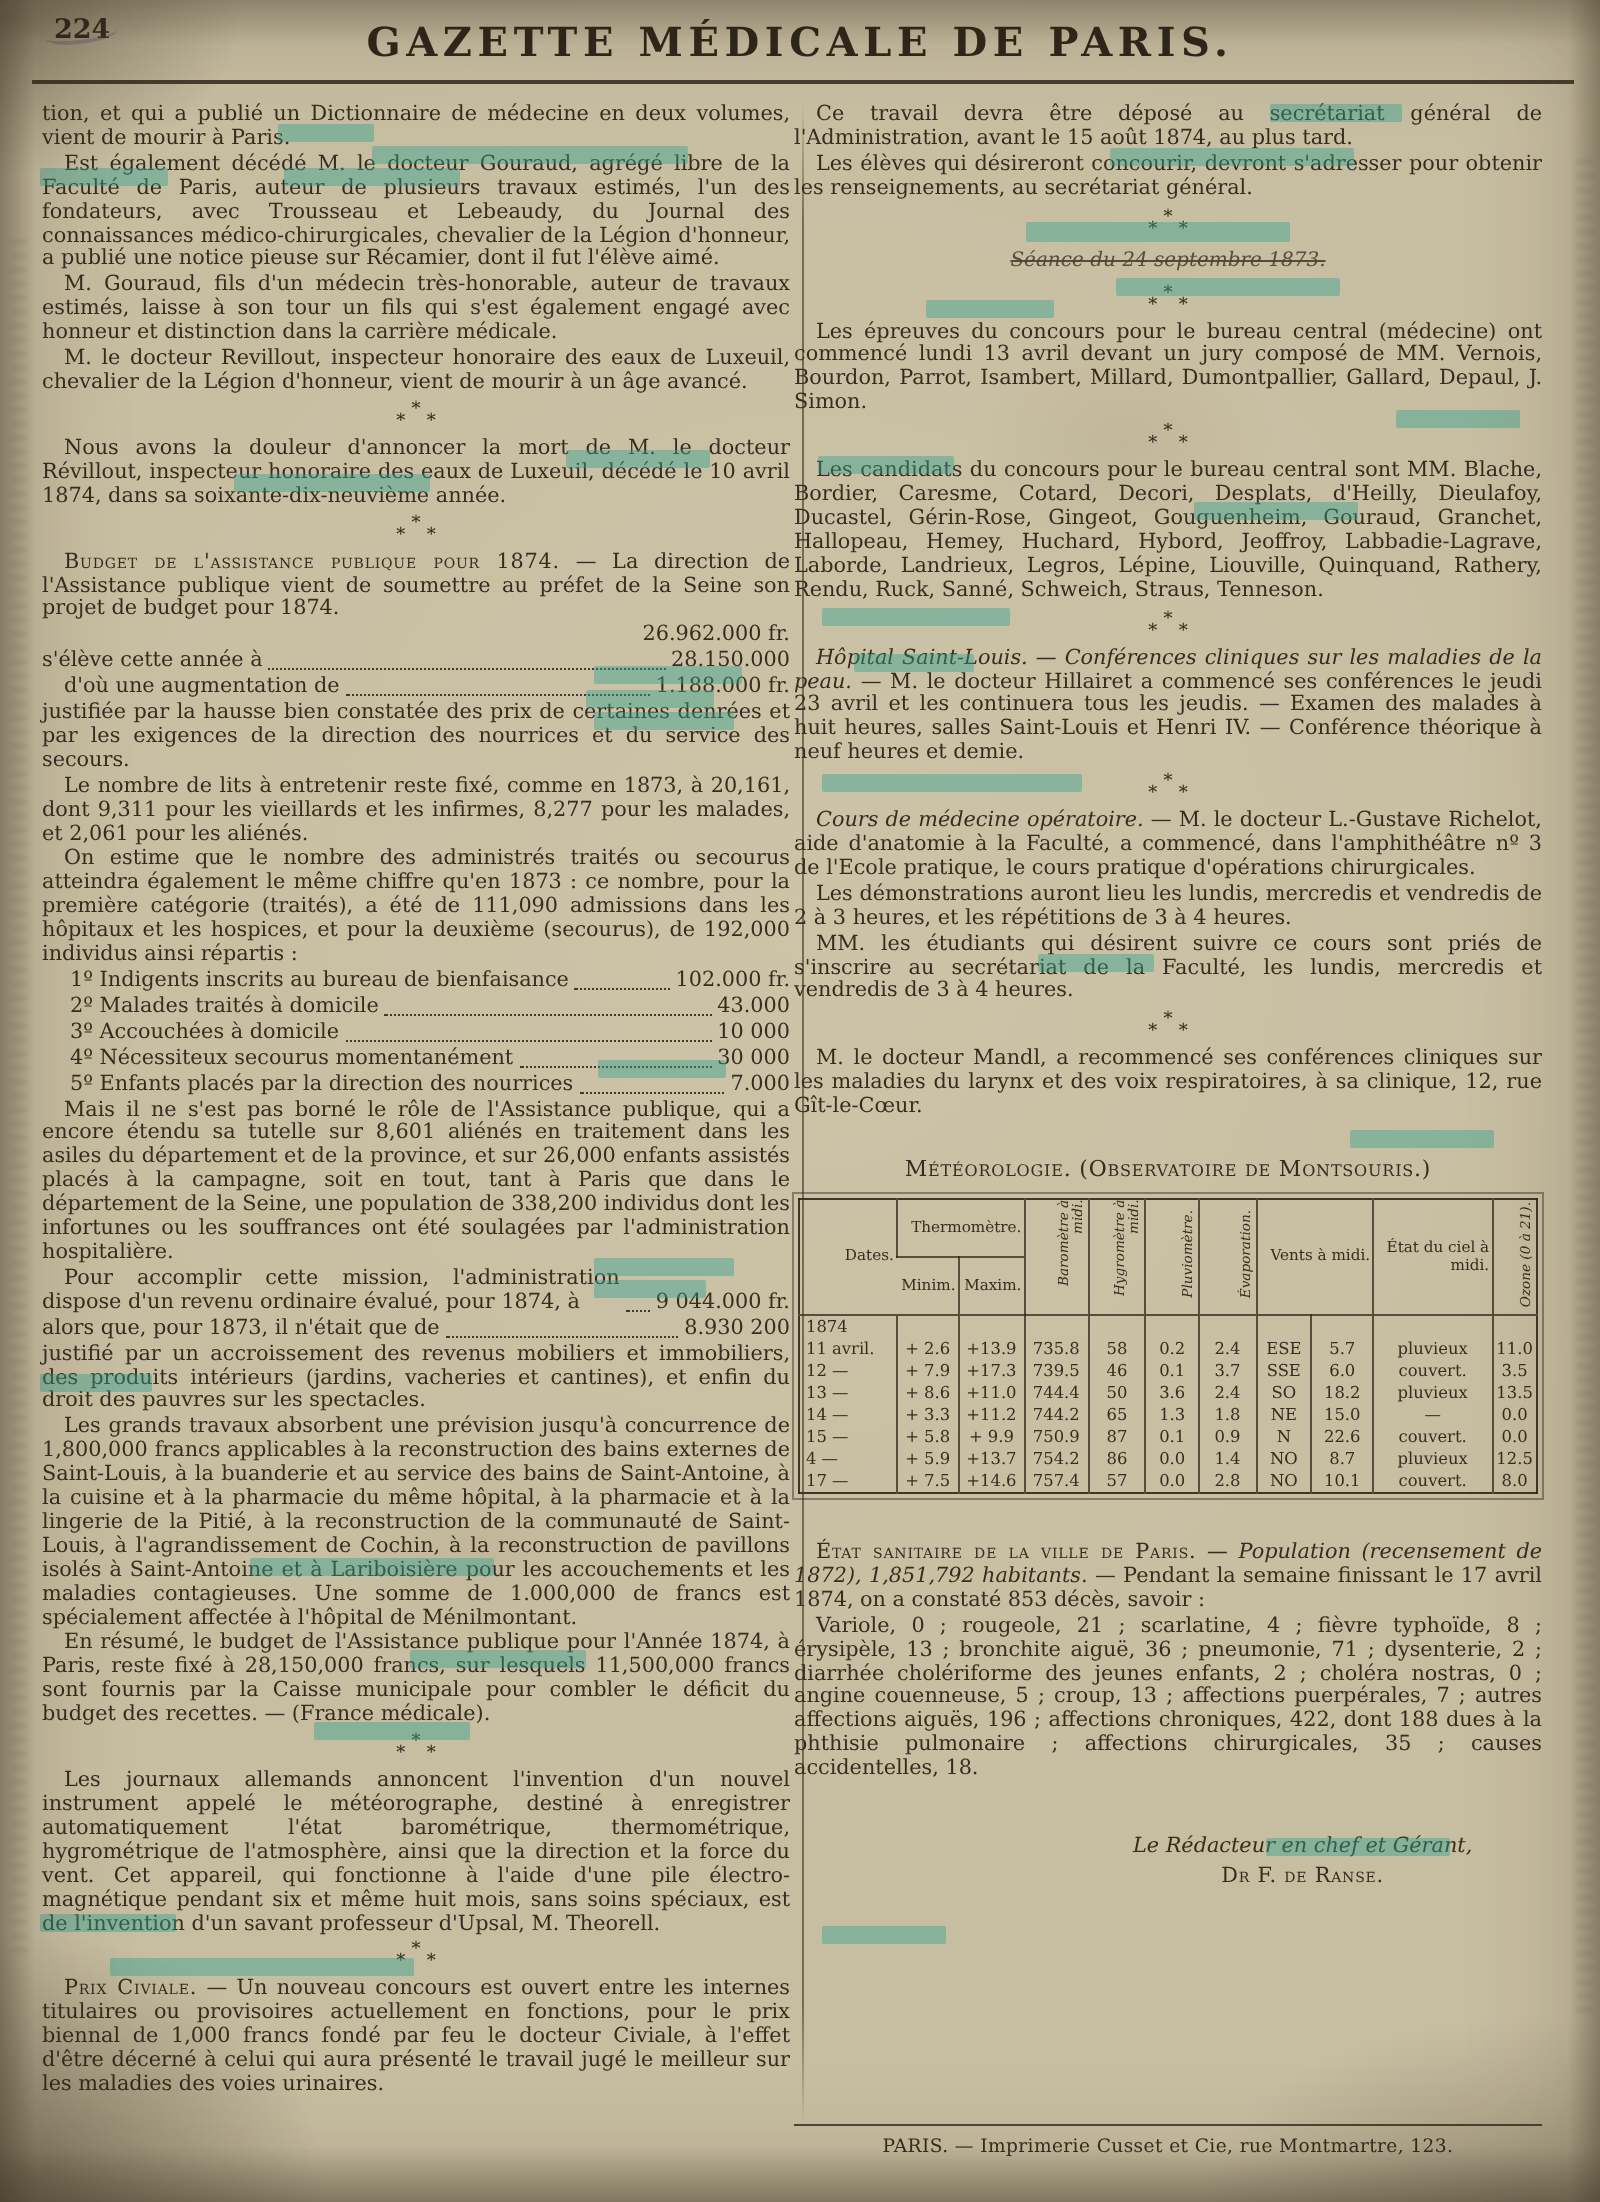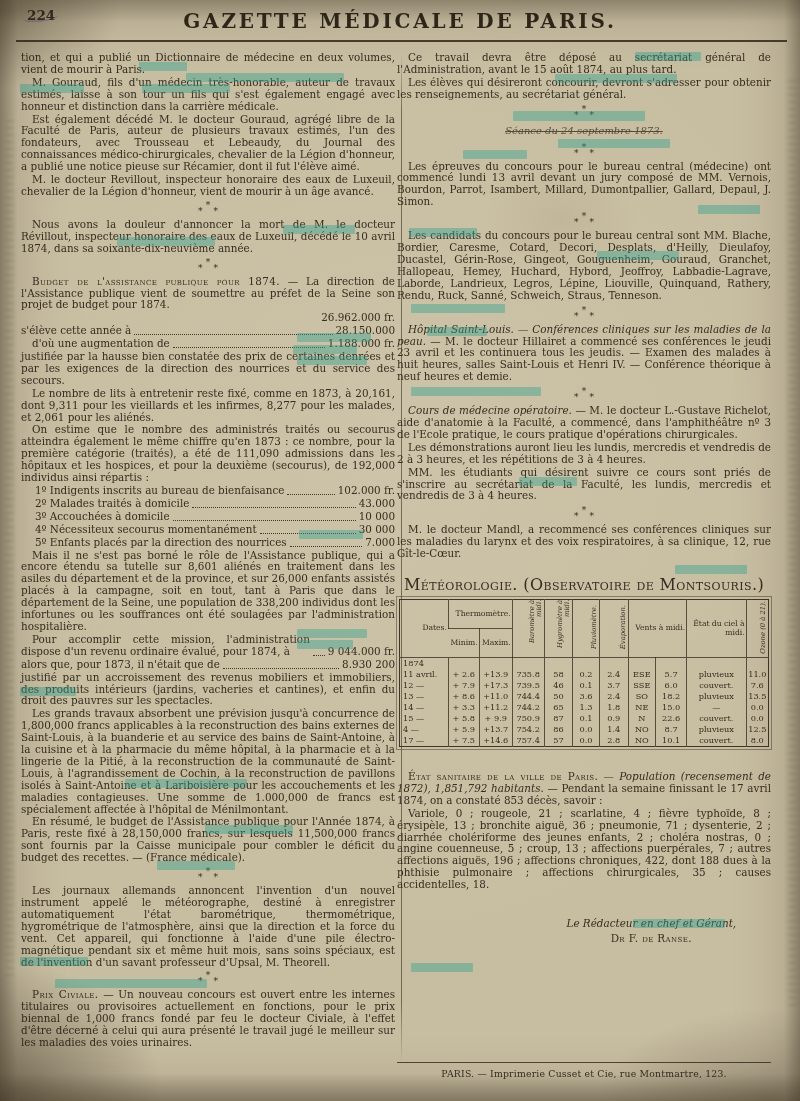--- a/index.html
+++ b/index.html
@@ -52,21 +52,21 @@
   .fill { flex: 1 1 12px; min-width: 12px; margin: 0 3px 2px; }
   .fill.dots { border-bottom: 1.6px dotted rgba(42,33,21,.85); }
   .amt { white-space: nowrap; }
   .list .lline { padding-left: 14px; }
   .list .lline .t { text-indent: 0; }
 
   .struck { text-align: center; font-style: italic; text-decoration: line-through;
     opacity: .78; font-size: 10px; margin: 2px 0 3px; text-indent: 0; }
 
   .meteo { margin: 18px 2px 14px; }
-  .meteo-title { text-align: center; font-variant: small-caps; font-size: 16px; letter-spacing: .4px;
+  .meteo-title { text-align: center; font-variant: small-caps; font-size: 11px; letter-spacing: .4px;
     margin-bottom: 8px; text-indent: 0; }
   table.mtable { width: 100%; border-collapse: collapse; table-layout: fixed;
     font-size: 8.2px; line-height: 11px;
     border: 1.4px solid rgba(48,39,26,.9); outline: 1px solid rgba(48,39,26,.45); outline-offset: 2px; }
   .mtable th, .mtable td { border-left: 1px solid rgba(48,39,26,.75); padding: 0 1px; overflow: hidden; }
   .mtable th:first-child, .mtable td:first-child { border-left: none; }
   .mtable thead th { font-weight: normal; font-size: 7.6px; line-height: 8.6px;
     border-bottom: 1px solid rgba(48,39,26,.75); text-align: right; vertical-align: middle; }
   .vhead { height: 58px; }
   .vtxt { writing-mode: vertical-rl; transform: rotate(180deg); display: inline-block;
@@ -100,22 +100,22 @@
     <div class="pagenum">224</div>
     <div class="pagenum-mark"></div>
     <h1 class="masthead">GAZETTE MÉDICALE DE PARIS.</h1>
     <div class="head-rule"></div>
   </div>
 
   <div class="columns">
 
     <div class="col col-left">
       <p class="cont">tion, et qui a publié un Dictionnaire de médecine en deux volumes, vient de mourir à Paris.</p>
+      <p>Est également décédé M. le docteur Gouraud, agrégé libre de la Faculté de Paris, auteur de plusieurs travaux estimés, l'un des fondateurs, avec Trousseau et Lebeaudy, du Journal des connaissances médico-chirurgicales, chevalier de la Légion d'honneur, a publié une notice pieuse sur Récamier, dont il fut l'élève aimé.</p>
       <p>M. Gouraud, fils d'un médecin très-honorable, auteur de travaux estimés, laisse à son tour un fils qui s'est également engagé avec honneur et distinction dans la carrière médicale.</p>
-      <p>Est également décédé M. le docteur Gouraud, agrégé libre de la Faculté de Paris, auteur de plusieurs travaux estimés, l'un des fondateurs, avec Trousseau et Lebeaudy, du Journal des connaissances médico-chirurgicales, chevalier de la Légion d'honneur, a publié une notice pieuse sur Récamier, dont il fut l'élève aimé.</p>
       <p>M. le docteur Revillout, inspecteur honoraire des eaux de Luxeuil, chevalier de la Légion d'honneur, vient de mourir à un âge avancé.</p>
 
       <div class="asterism">
         <span class="ast-t">*</span>
         <span class="ast-b">* *</span>
       </div>
 
       <p>Nous avons la douleur d'annoncer la mort de M. le docteur Révillout, inspecteur honoraire des eaux de Luxeuil, décédé le 10 avril 1874, dans sa soixante-dix-neuvième année.</p>
 
       <div class="asterism">
@@ -323,21 +323,21 @@
                 <td class="c-dates">12 —</td>
                 <td>+ 7.9</td>
                 <td>+17.3</td>
                 <td>739.5</td>
                 <td>46</td>
                 <td>0.1</td>
                 <td>3.7</td>
                 <td>SSE</td>
                 <td>6.0</td>
                 <td>couvert.</td>
-                <td>7.6</td>
+                <td>3.5</td>
               </tr>
 
               <tr>
                 <td class="c-dates">13 —</td>
                 <td>+ 8.6</td>
                 <td>+11.0</td>
                 <td>744.4</td>
                 <td>50</td>
                 <td>3.6</td>
                 <td>2.4</td>

